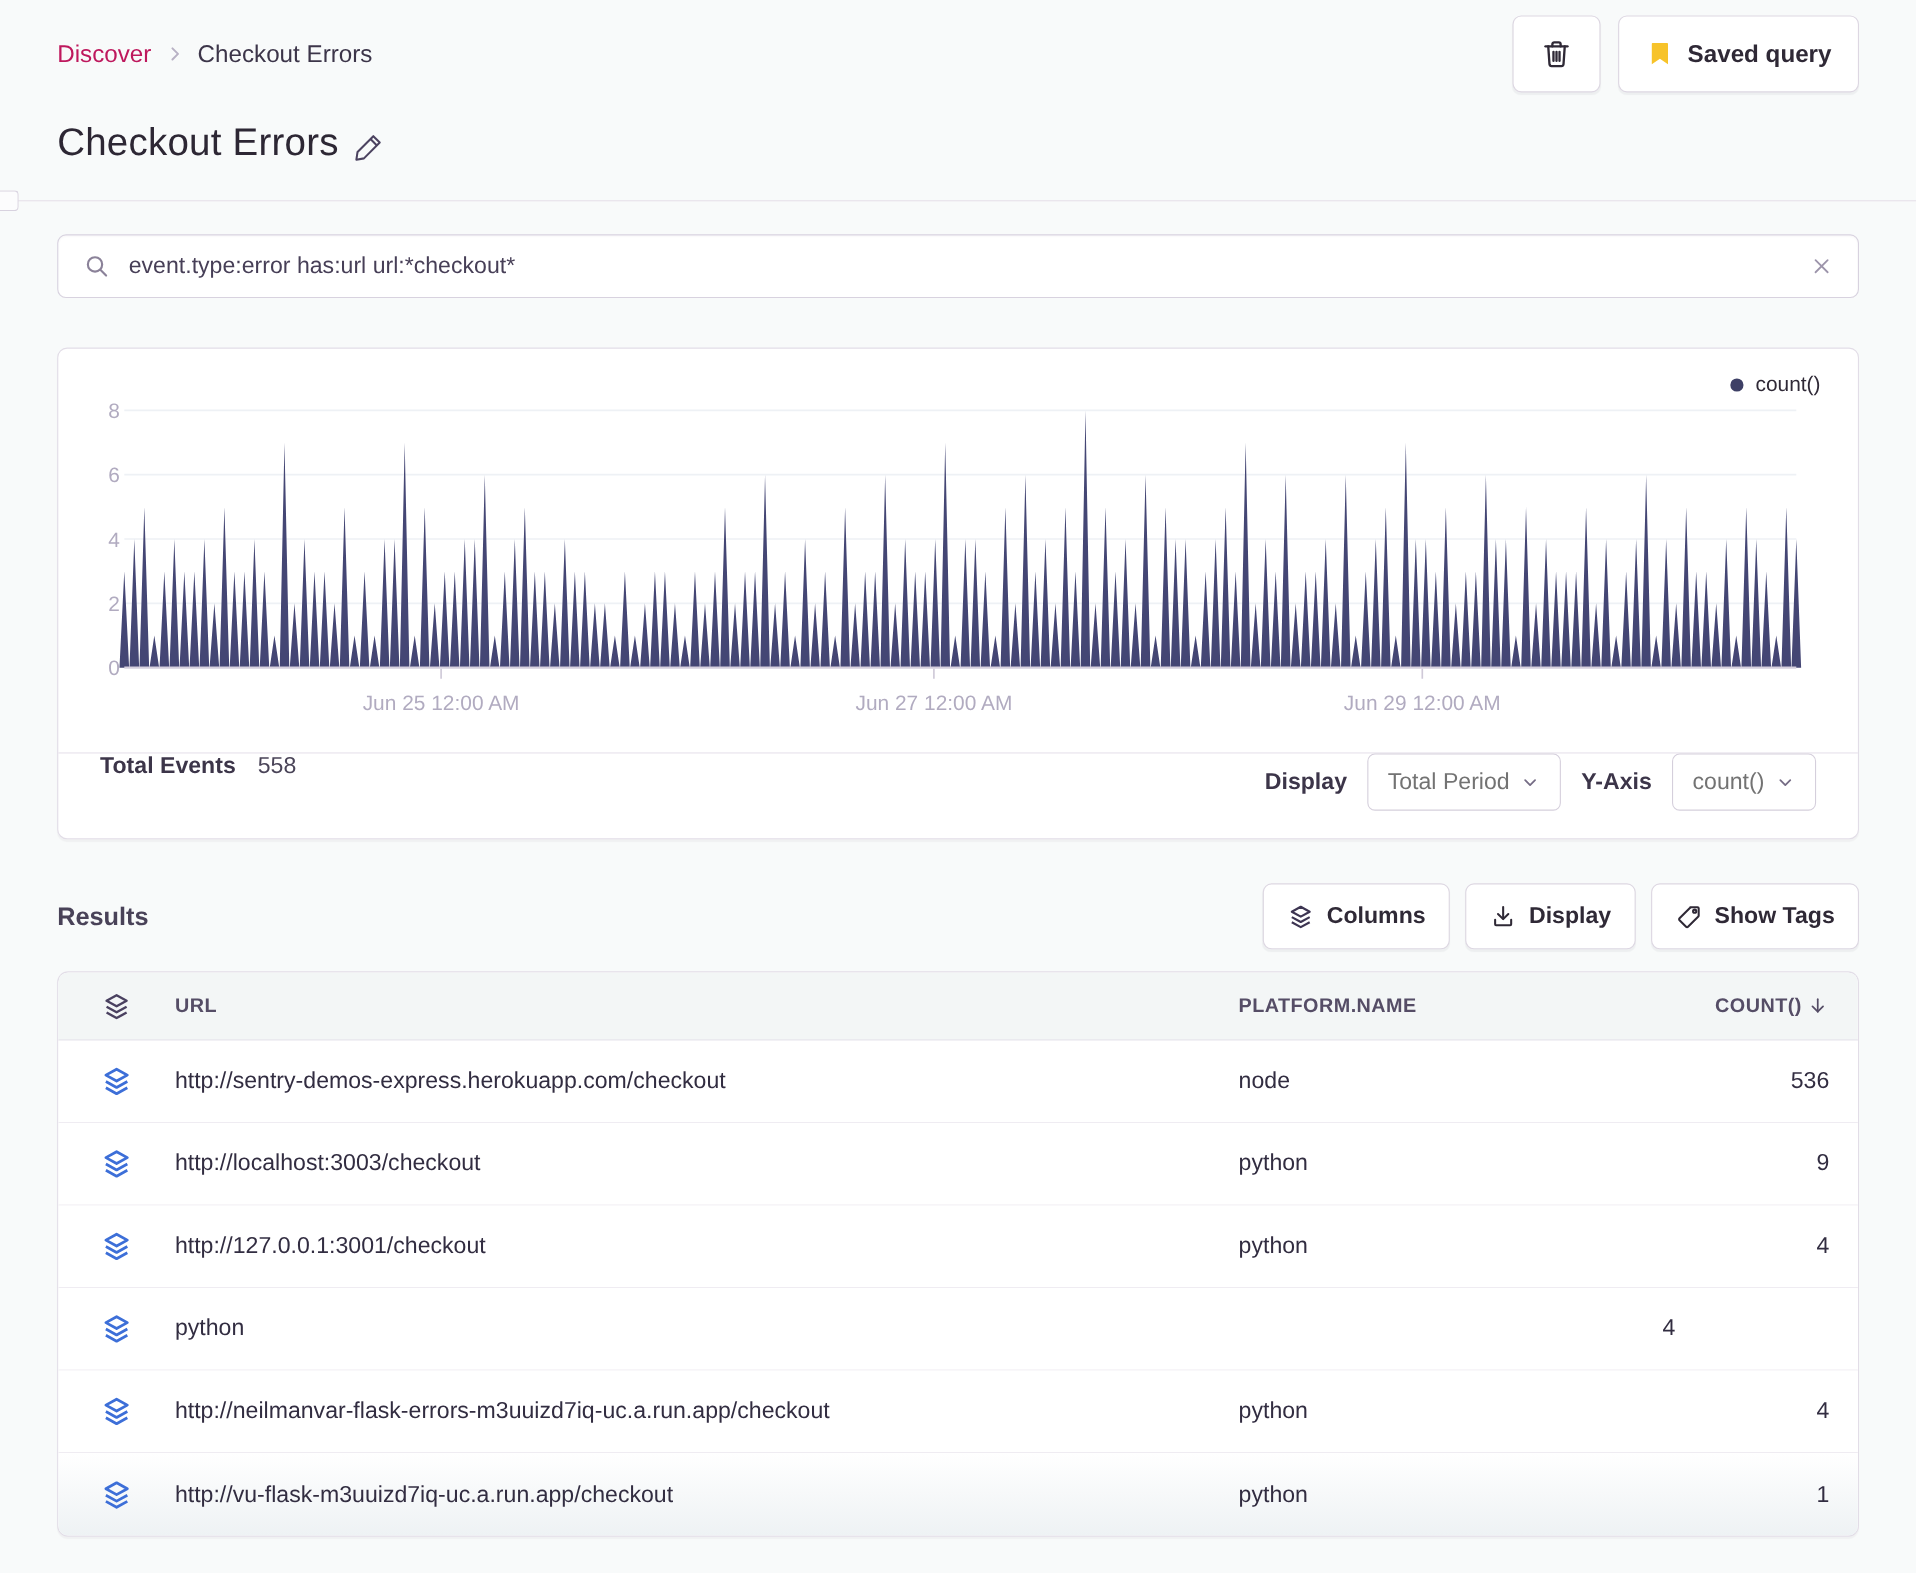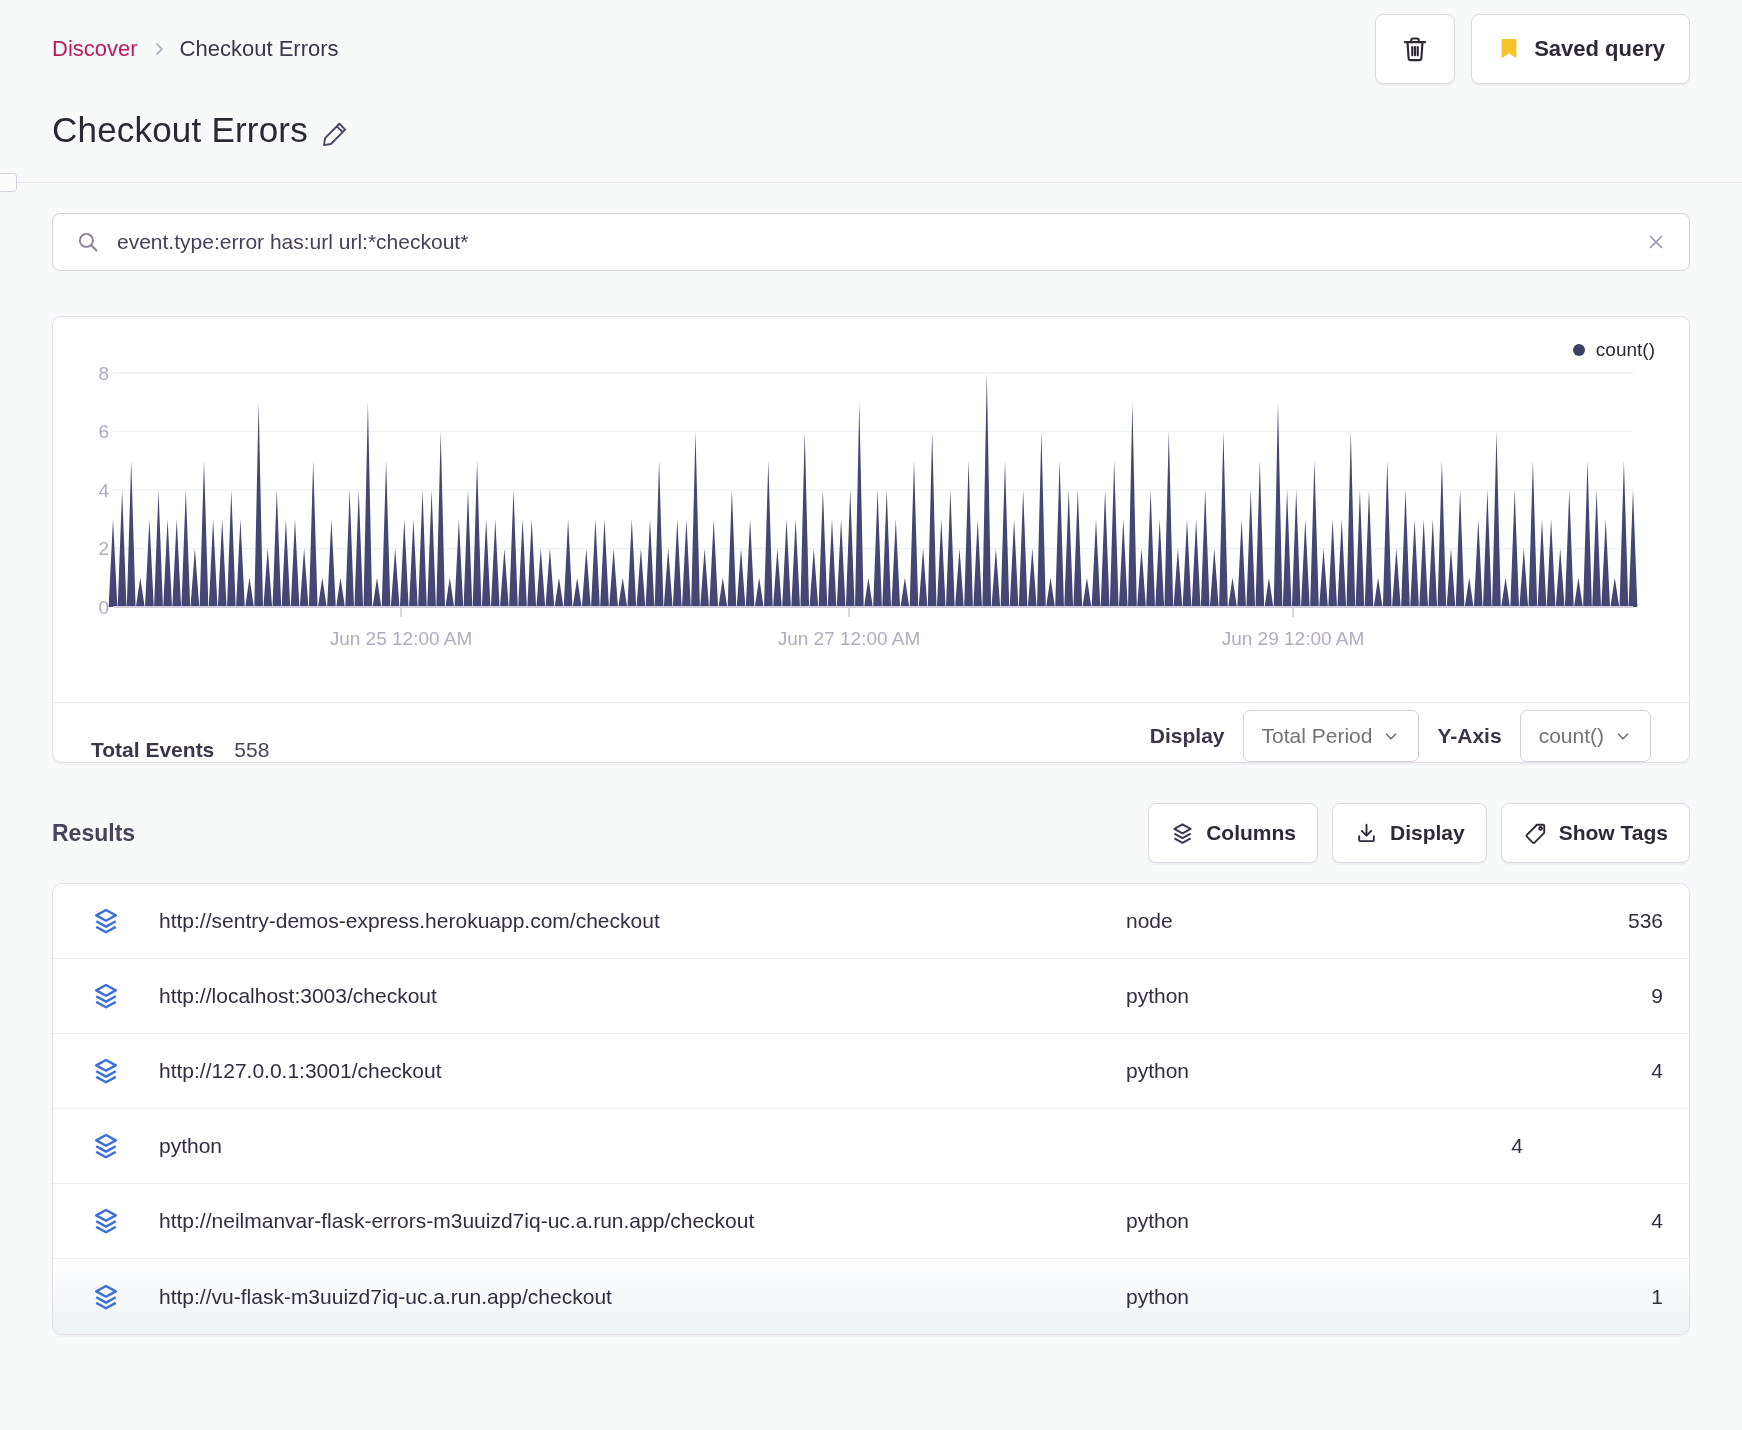--- a/index.html
+++ b/index.html
@@ -35,22 +35,22 @@
   .search-text { font-size:21px; color:#473f57; flex:1; white-space:nowrap; overflow:hidden; }
   .search-clear { cursor:pointer; display:flex; }
 
   
   .card { background:#fff; border:1px solid #e2dde7; border-radius:9px; box-shadow:0 2px 1px rgba(45,35,60,.04); }
   .chart-card { position:relative; margin-top:45px; height:447px; }
   .legend { position:absolute; top:22px; right:34px; display:flex; align-items:center; gap:11px; z-index:2; cursor:pointer; }
   .legend-dot { width:12px; height:12px; border-radius:50%; background:#3e4066; }
   .legend-label { font-size:19px; color:#2f2936; }
   .chart-svg { position:absolute; left:0; top:0; }
-  .chart-footer { position:absolute; left:0; right:0; bottom:0; height:60px; border-top:1px solid #e7e2eb;
-                  display:flex; align-items:flex-end; justify-content:space-between; padding:0 38px; }
+  .chart-footer { position:absolute; left:0; right:0; bottom:0; height:78px; border-top:1px solid #e7e2eb;
+                  display:flex; align-items:flex-start; justify-content:space-between; padding:0 38px; }
   .cf-left { display:flex; align-items:baseline; gap:20px; font-size:21px; }
   .cf-left .lbl { font-weight:700; color:#3c3549; }
   .cf-left .val { color:#4a4458; }
   .cf-right { display:flex; align-items:center; gap:18px; }
   .cf-right .lbl { font-size:21px; font-weight:700; color:#3c3549; }
   .dropdown { display:flex; align-items:center; gap:10px; background:#fff; border:1px solid #d5cfdc; border-radius:7px;
               height:52px; padding:0 18px; font-size:21px; color:#737373; cursor:pointer; font-family:Liberation Sans, sans-serif; }
 
   
   .results-row { display:flex; justify-content:space-between; align-items:center; margin-top:40px; }
@@ -245,20 +245,46 @@
                   <circle cx="16.9" cy="7.1" r="1.4"></circle>
                 </g>
               </svg>
           </span>
           <span>Show Tags</span>
         </button>
       </div>
     </div>
 
     <div class="card table-card">
+      <div class="t-row t-head">
+        <div class="cell-icon">
+          <span>
+            <svg width="28" height="28" viewBox="0 0 24 24">
+                <g fill="none" stroke="#4a4160" stroke-width="1.9" stroke-linejoin="round">
+              <path d="M12 3.2l7.8 4.3L12 11.8 4.2 7.5 12 3.2z"></path>
+                  <path d="M4.2 12.2l7.8 4.3 7.8-4.3"></path>
+                  <path d="M4.2 16.7L12 21l7.8-4.3"></path>
+                </g>
+              </svg>
+          </span>
+        </div>
+        <div class="hcell">URL</div>
+        <div class="hcell">PLATFORM.NAME</div>
+        <div class="hcell hcount">
+          <span>COUNT()</span>
+          <span>
+            <svg width="21" height="21" viewBox="0 0 24 24">
+                <g fill="none" stroke="#554d66" stroke-width="1.8" stroke-linecap="round" stroke-linejoin="round">
+                  <path d="M12 5v13"></path>
+                  <path d="M6.5 12.5L12 18l5.5-5.5"></path>
+                </g>
+              </svg>
+          </span>
+        </div>
+      </div>
 
       <div class="t-row t-body-row">
         <div class="cell-icon">
           <svg width="30" height="30" viewBox="0 0 24 24">
               <g fill="none" stroke="#3d6fd8" stroke-width="2" stroke-linejoin="round">
                 <path d="M12 3.2l7.8 4.3L12 11.8 4.2 7.5 12 3.2z"></path>
                 <path d="M4.2 12.2l7.8 4.3 7.8-4.3"></path>
                 <path d="M4.2 16.7L12 21l7.8-4.3"></path>
               </g>
             </svg>

